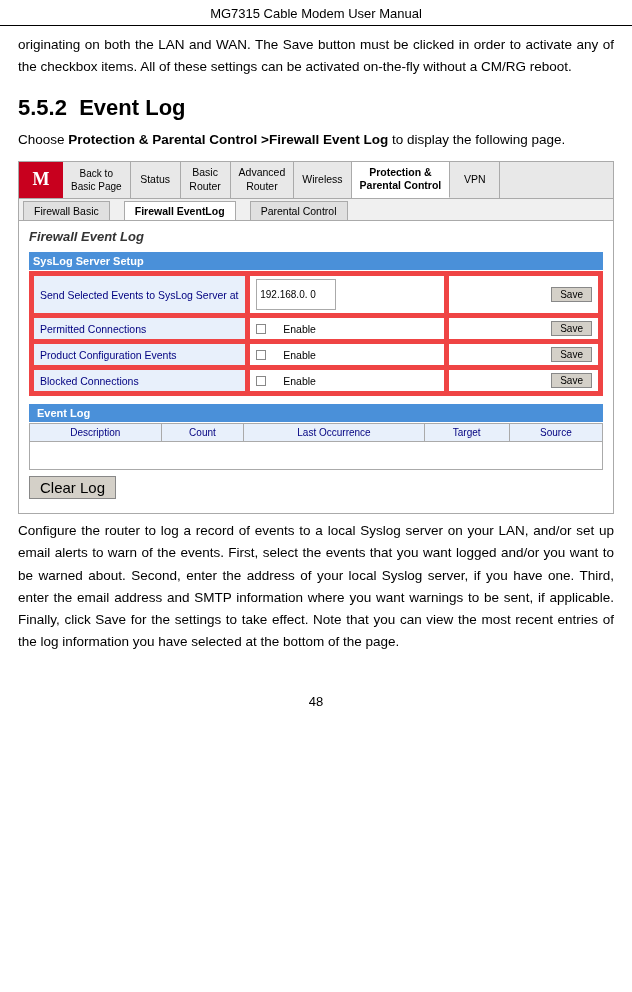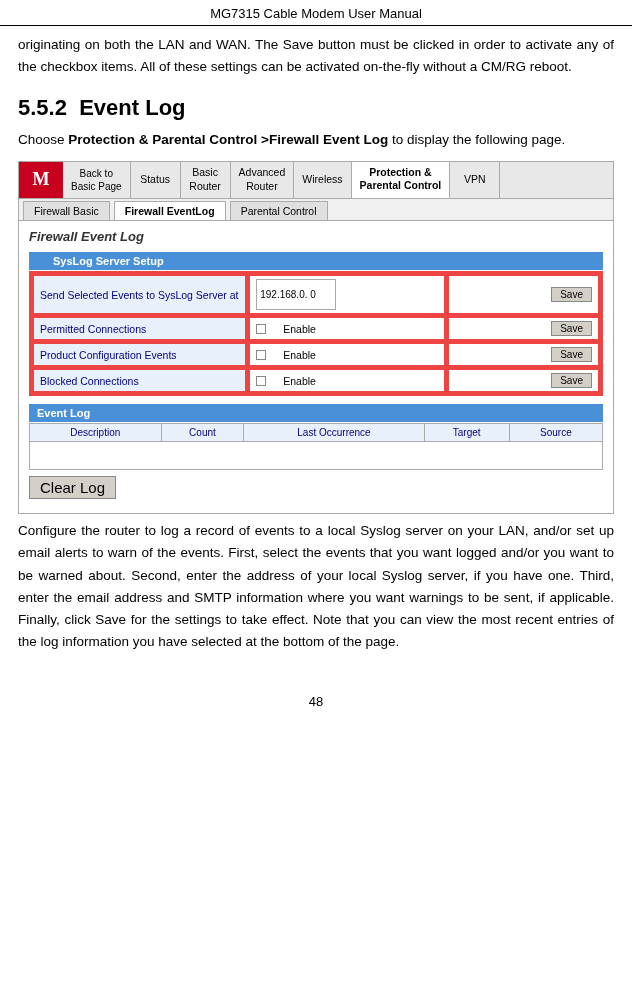--- a/index.html
+++ b/index.html
@@ -98,21 +98,21 @@
       border-bottom: 1px solid #aaa;
       padding: 2px 4px 0 4px;
     }
     .sub-nav-item {
       padding: 3px 10px;
       font-size: 10.5px;
       border: 1px solid #aaa;
       border-bottom: none;
       background: #e0e0e0;
       cursor: pointer;
-      margin-right: 4px;
+      margin-right: 14px;
     }
     .sub-nav-item.active {
       background: #fff;
       font-weight: bold;
     }
     
     .ui-content {
       padding: 8px 10px;
       background: #fff;
     }
@@ -120,21 +120,21 @@
       font-size: 13px;
       font-style: italic;
       font-weight: bold;
       color: #333;
       margin-bottom: 8px;
     }
     
     .syslog-header {
       background: #4a90d9;
       color: white;
-      padding: 3px 24px;
+      padding: 3px 4px;
       font-size: 11px;
       font-weight: bold;
       margin-bottom: 1px;
     }
     .form-table {
       width: 100%;
       border-collapse: collapse;
       margin-bottom: 8px;
     }
     .form-table td {

